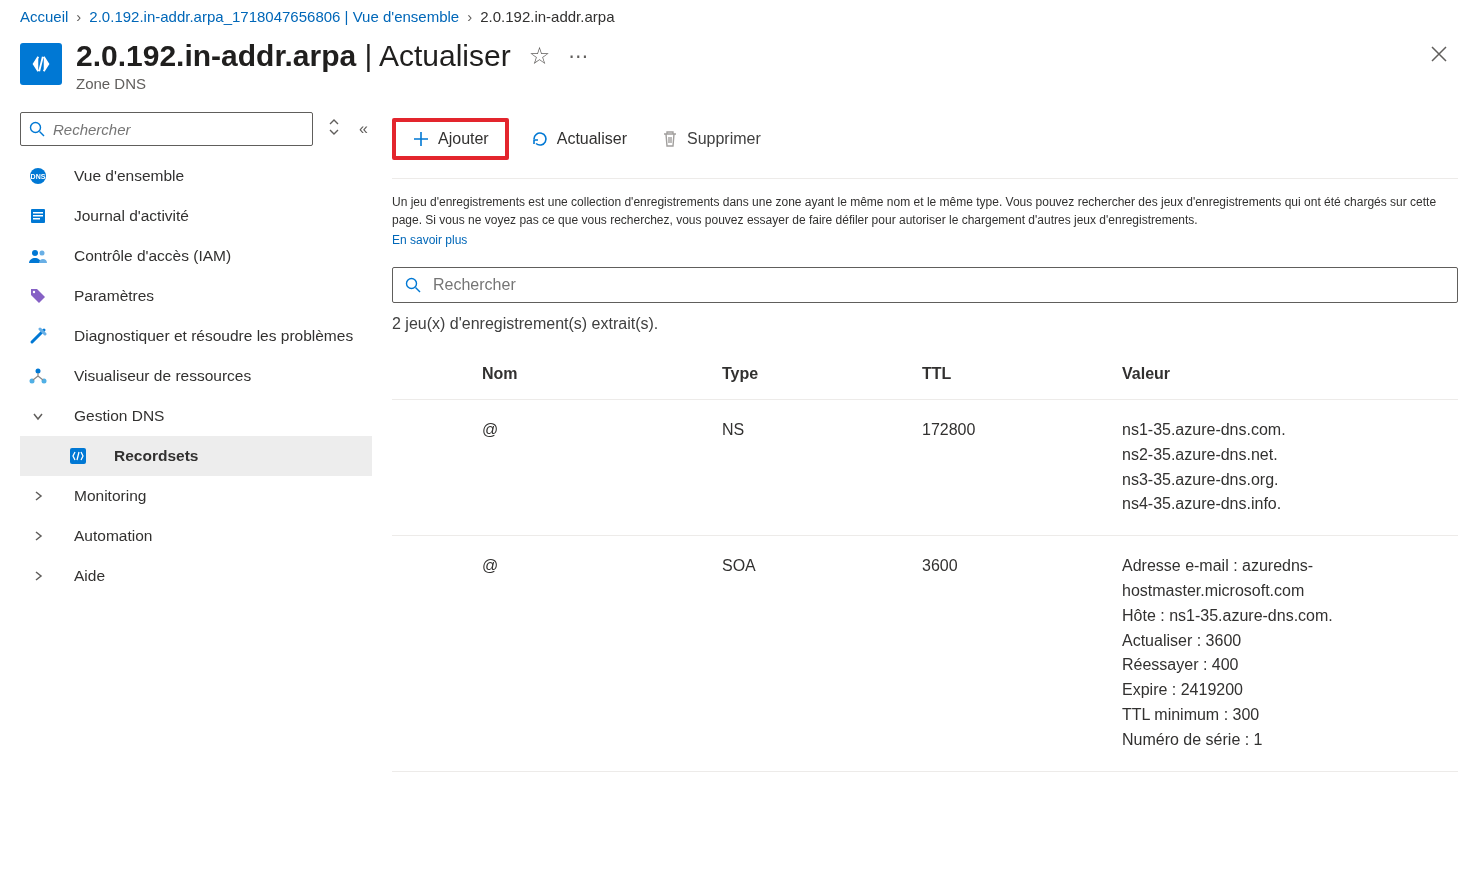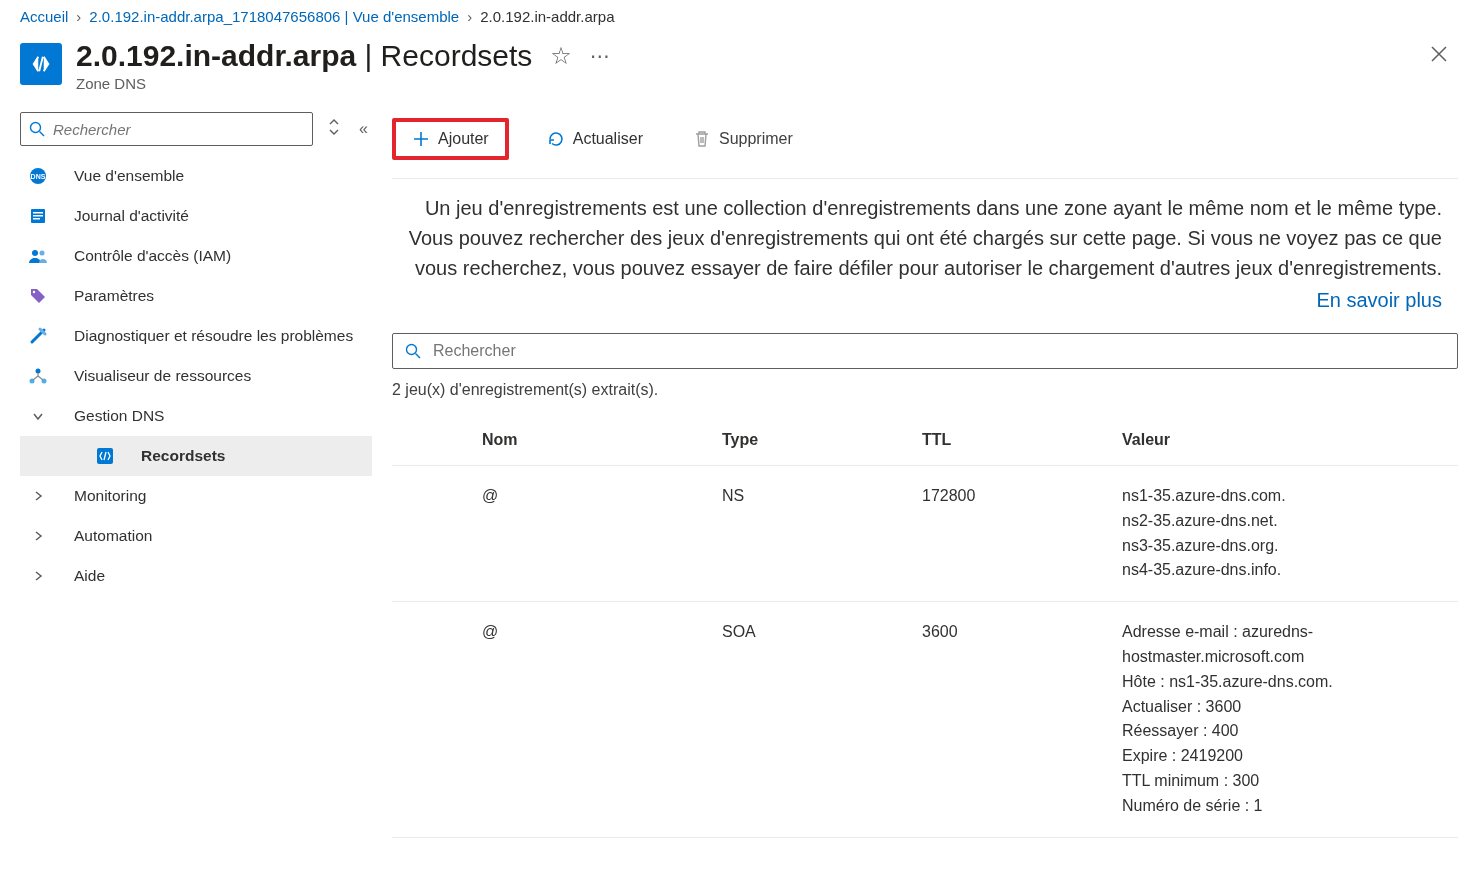--- a/index.html
+++ b/index.html
@@ -32,34 +32,34 @@
   .search-row { display: flex; align-items: center; gap: 10px; margin-bottom: 10px; }
   .search-box { flex: 1; display: flex; align-items: center; border: 1px solid #605e5c; border-radius: 2px; height: 34px; padding: 0 8px; gap: 8px; }
   .search-box input { border: none; outline: none; font-size: 15px; flex: 1; color: #605e5c; font-style: italic; background: transparent; }
   .search-box svg { width: 16px; height: 16px; flex-shrink: 0; }
   .chevron-ud, .collapse-btn { color: #605e5c; cursor: pointer; font-size: 16px; padding: 2px 4px; }
 
   .nav { list-style: none; }
   .nav li { display: flex; align-items: center; gap: 26px; padding: 11px 10px 11px 8px; cursor: pointer; color: #323130; font-size: 15.5px; }
   .nav li.selected { background: #ededed; font-weight: 600; }
   .nav li .icon-slot { width: 20px; display: flex; justify-content: center; align-items: center; flex-shrink: 0; }
-  .nav li.sub { padding-left: 75px; }
+  .nav li.sub { padding-left: 48px; }
   .nav li .chev { width: 20px; display: flex; justify-content: center; color: #605e5c; }
   .nav li.group { color: #323130; }
   .nav li .label { flex: 1; }
 
   
   .main { flex: 1; padding: 0 20px 0 12px; display: flex; flex-direction: column; }
-  .toolbar { display: flex; align-items: center; gap: 26px; padding: 6px 0 18px 0; border-bottom: 1px solid #edebe9; }
+  .toolbar { display: flex; align-items: center; gap: 10px; padding: 6px 0 18px 0; border-bottom: 1px solid #edebe9; }
   .toolbar .btn { display: flex; align-items: center; gap: 8px; padding: 6px 12px; cursor: pointer; font-size: 16px; color: #323130; }
   .toolbar .btn.disabled { color: #404040; cursor: default; }
   .toolbar .btn svg, .toolbar .btn .glyph { width: 18px; height: 18px; display: inline-flex; align-items: center; justify-content: center; }
   .highlight-box { border: 4px solid #e3252d; border-radius: 2px; padding: 2px 4px; }
 
-  .info-text { padding: 14px 0 4px 0; font-size: 20px; color: #323130; line-height: 1.5; max-width: 1050px; text-align: right; }
+  .info-text { padding: 14px 0 4px 0; font-size: 12px; color: #323130; line-height: 1.5; max-width: 1050px; }
   .info-text a { display: inline-block; margin-top: 2px; }
 
   .main-search { margin-top: 14px; display: flex; align-items: center; border: 1px solid #605e5c; border-radius: 2px; height: 36px; padding: 0 12px; gap: 12px; }
   .main-search input { border: none; outline: none; font-size: 16px; flex: 1; color: #605e5c; background: transparent; }
   .main-search svg { width: 16px; height: 16px; }
 
   .result-count { padding: 12px 0 6px 0; font-size: 16px; color: #404040; }
 
   
   table { width: 100%; border-collapse: collapse; margin-top: 10px; table-layout: fixed; }
@@ -85,21 +85,21 @@
 
 <div class="header">
   <div class="icon-box">
     <svg viewBox="0 0 24 24">
         <path fill="#fff" d="M9 4l-5 8 5 8M15 4l5 8-5 8" stroke="#fff" stroke-width="2"></path>
         <path d="M14 4l-4 16" stroke="#fff" stroke-width="2"></path>
       </svg>
   </div>
   <div class="title-block">
     <div class="title-line">
-      <h1><span>2.0.192.in-addr.arpa</span><span class="light"> | Recordsets</span></h1>
+      <h1><span>2.0.192.in-addr.arpa</span><span class="light"> | Actualiser</span></h1>
       <span class="star">☆</span>
       <span class="more">⋯</span>
     </div>
     <div class="subtitle">Zone DNS</div>
   </div>
   <div class="close">
     <svg width="18" height="18" viewBox="0 0 18 18">
         <path d="M2 2l14 14M16 2L2 16" stroke="#605e5c" stroke-width="1.5"></path>
       </svg>
   </div>

